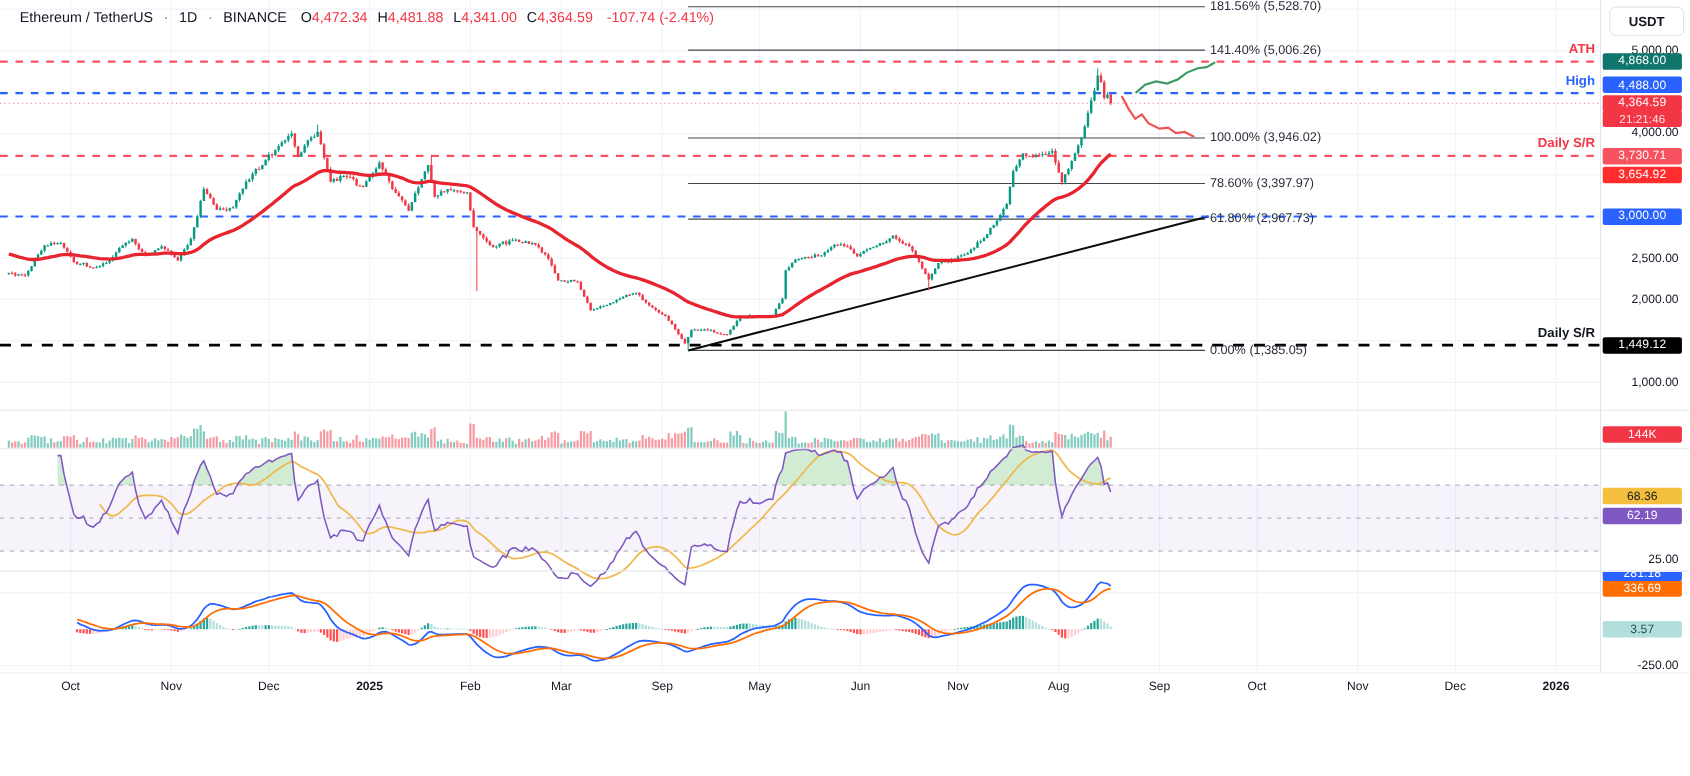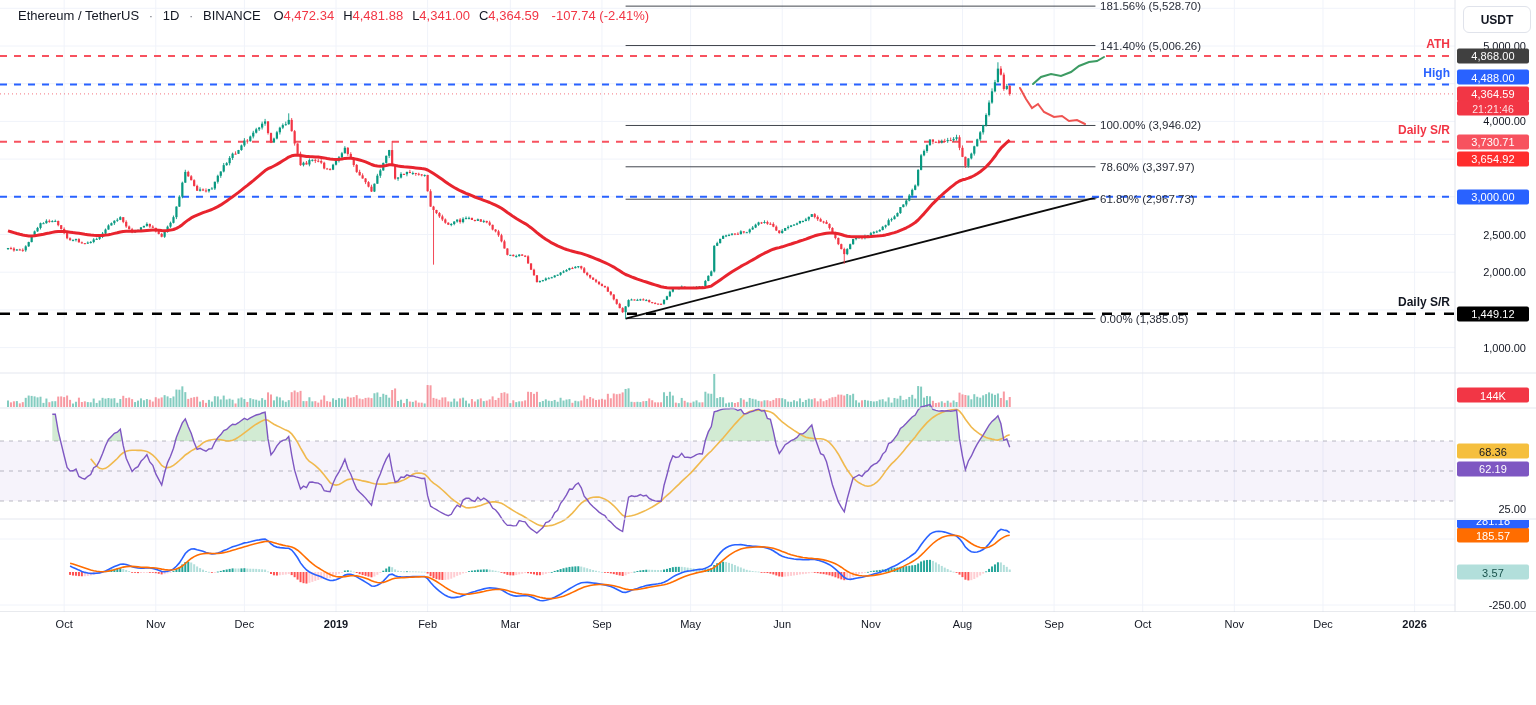--- a/index.html
+++ b/index.html
@@ -1454,46 +1454,46 @@
       <div class="fib-label" style="top: 199.233px;">61.80% (2,967.73)</div>
       <div class="fib-label" style="top: 318.567px;">0.00% (1,385.05)</div>
       <div class="ax-label" style="top: 46px;">5,000.00</div>
       <div class="ax-label" style="top: 121.4px;">4,000.00</div>
       <div class="ax-label" style="top: 234.5px;">2,500.00</div>
       <div class="ax-label" style="top: 272.2px;">2,000.00</div>
       <div class="ax-label" style="top: 347.6px;">1,000.00</div>
       <div class="ax-label" style="top: 472px;">50.00</div>
       <div class="ax-label" style="top: 508.5px;">25.00</div>
       <div class="ax-label" style="top: 605px;">-250.00</div>
-      <div class="badge" style="background: #404040; top: 55.9528px; color: rgb(255, 255, 255);">4,868.00</div>
+      <div class="badge" style="background: #0f766e; top: 55.9528px; color: rgb(255, 255, 255);">4,868.00</div>
       <div class="badge" style="background: rgb(41, 98, 255); top: 77.4099px; color: rgb(255, 255, 255);">4,488.00</div>
       <div class="badge" style="background: rgb(242, 54, 69); top: 93.9099px; color: rgb(255, 255, 255);">4,364.59</div>
       <div class="badge countdown" style="background: rgb(242, 54, 69); top: 108.41px; color: rgba(255, 255, 255, 0.85);">21:21:46</div>
       <div class="badge" style="background: rgb(247, 82, 95); top: 141.704px; color: rgb(255, 255, 255);">3,730.71</div>
       <div class="badge" style="background: rgb(255, 45, 45); top: 158.704px; color: rgb(255, 255, 255);">3,654.92</div>
       <div class="badge" style="background: rgb(41, 98, 255); top: 196.8px; color: rgb(255, 255, 255);">3,000.00</div>
       <div class="badge" style="background: rgb(0, 0, 0); top: 313.736px; color: rgb(255, 255, 255);">1,449.12</div>
       <div class="badge" style="background: rgb(242, 54, 69); top: 395px; color: rgb(255, 255, 255);">144K</div>
       <div class="badge" style="background: rgb(245, 191, 62); top: 451.46px; color: rgb(19, 23, 34);">68.36</div>
       <div class="badge" style="background: rgb(126, 87, 194); top: 468.715px; color: rgb(255, 255, 255);">62.19</div>
-      <div class="badge" style="background: rgb(255, 109, 0); top: 535.355px; color: rgb(255, 255, 255);">185.57</div>
+      <div class="badge" style="background: rgb(255, 109, 0); top: 535.355px; color: rgb(255, 255, 255);">336.69</div>
       <div class="badge" style="background: rgb(178, 223, 219); top: 572px; color: rgb(25, 82, 76);">3.57</div>
       <div class="axis-clip">
         <div class="badge" style="background: rgb(41, 98, 255);">281.18</div>
       </div>
       <div class="side-label" style="top: 43.9528px; color: rgb(242, 54, 69);">ATH</div>
       <div class="side-label" style="top: 72.6048px; color: rgb(41, 98, 255);">High</div>
       <div class="side-label" style="top: 129.704px; color: rgb(242, 54, 69);">Daily S/R</div>
       <div class="side-label" style="top: 301.736px; color: rgb(19, 23, 34);">Daily S/R</div>
     </div>
   <div id="time-axis">
       <div class="time-label" style="left: 64.145px;">Oct</div>
       <div class="time-label" style="left: 155.75px;">Nov</div>
       <div class="time-label" style="left: 244.4px;">Dec</div>
-      <div class="time-label bold" style="left: 336.005px;">2019</div>
+      <div class="time-label bold" style="left: 336.005px;">2025</div>
       <div class="time-label" style="left: 427.61px;">Feb</div>
       <div class="time-label" style="left: 510.35px;">Mar</div>
       <div class="time-label" style="left: 601.955px;">Sep</div>
       <div class="time-label" style="left: 690.605px;">May</div>
       <div class="time-label" style="left: 782.21px;">Jun</div>
       <div class="time-label" style="left: 870.86px;">Nov</div>
       <div class="time-label" style="left: 962.465px;">Aug</div>
       <div class="time-label" style="left: 1054.07px;">Sep</div>
       <div class="time-label" style="left: 1142.72px;">Oct</div>
       <div class="time-label" style="left: 1234.33px;">Nov</div>

